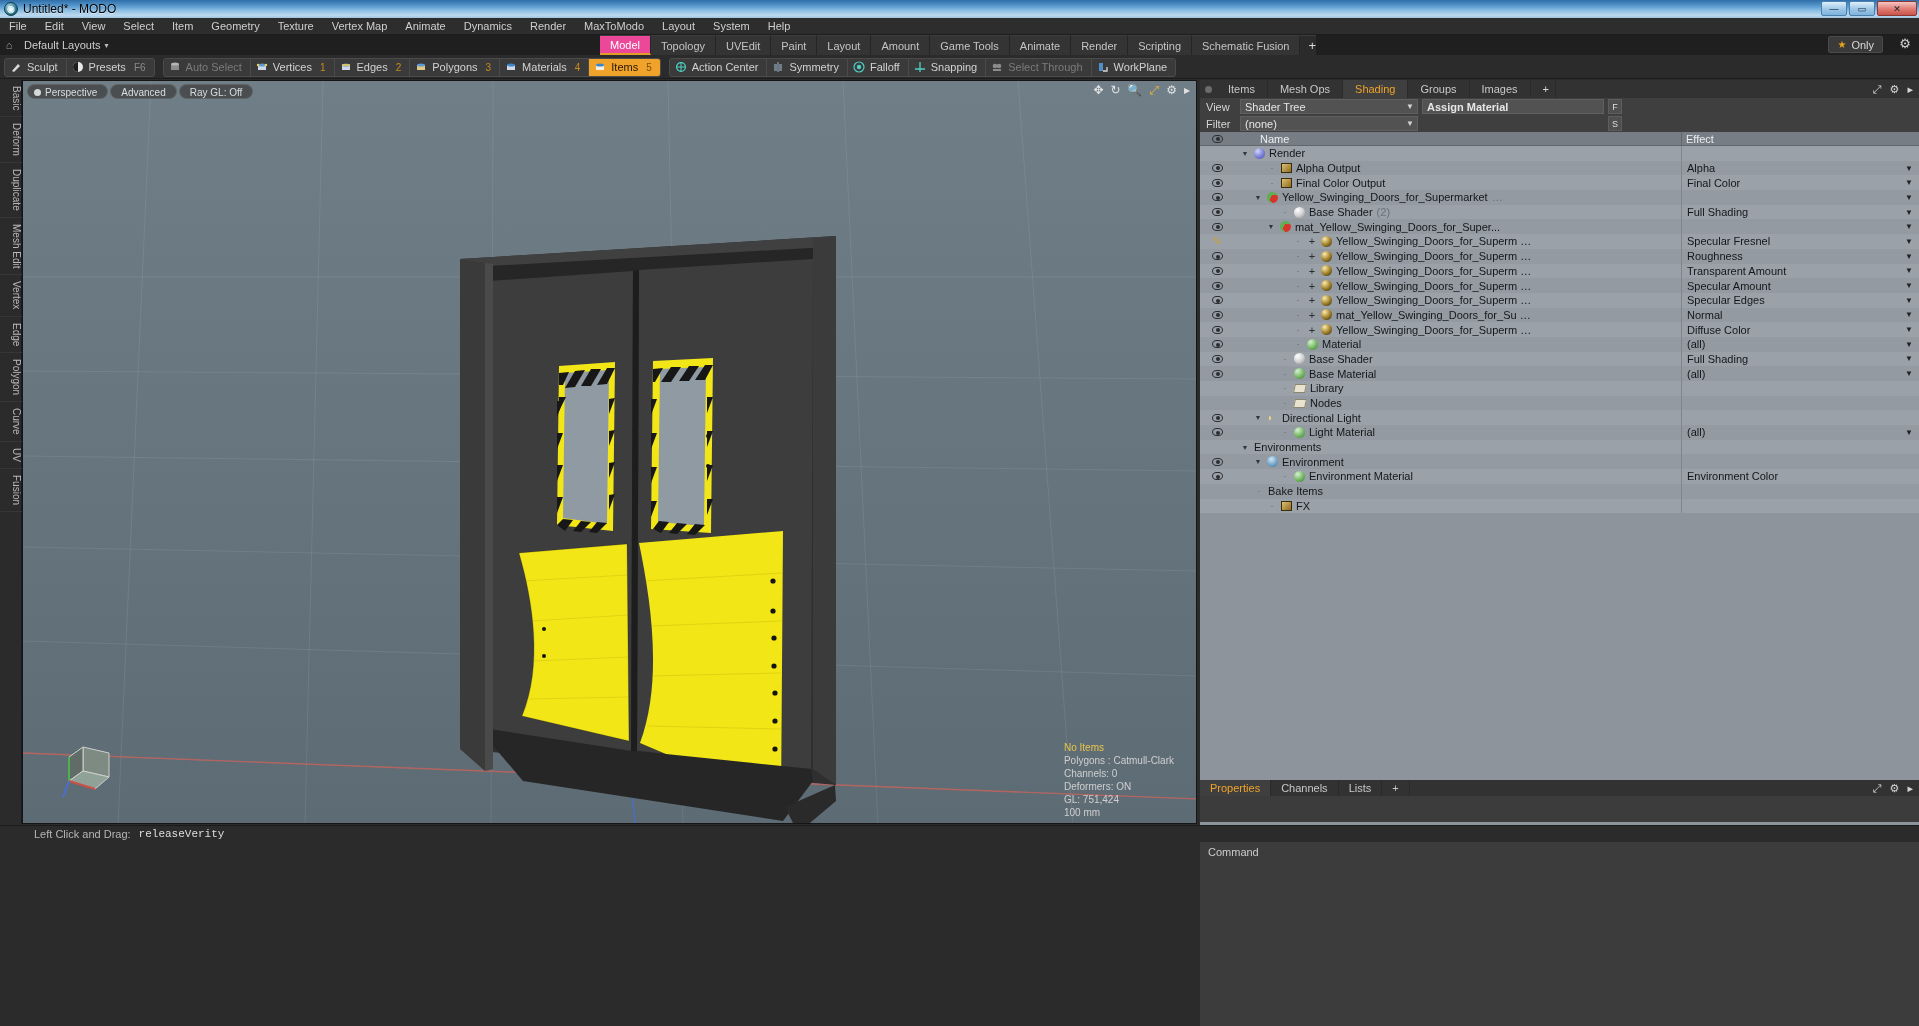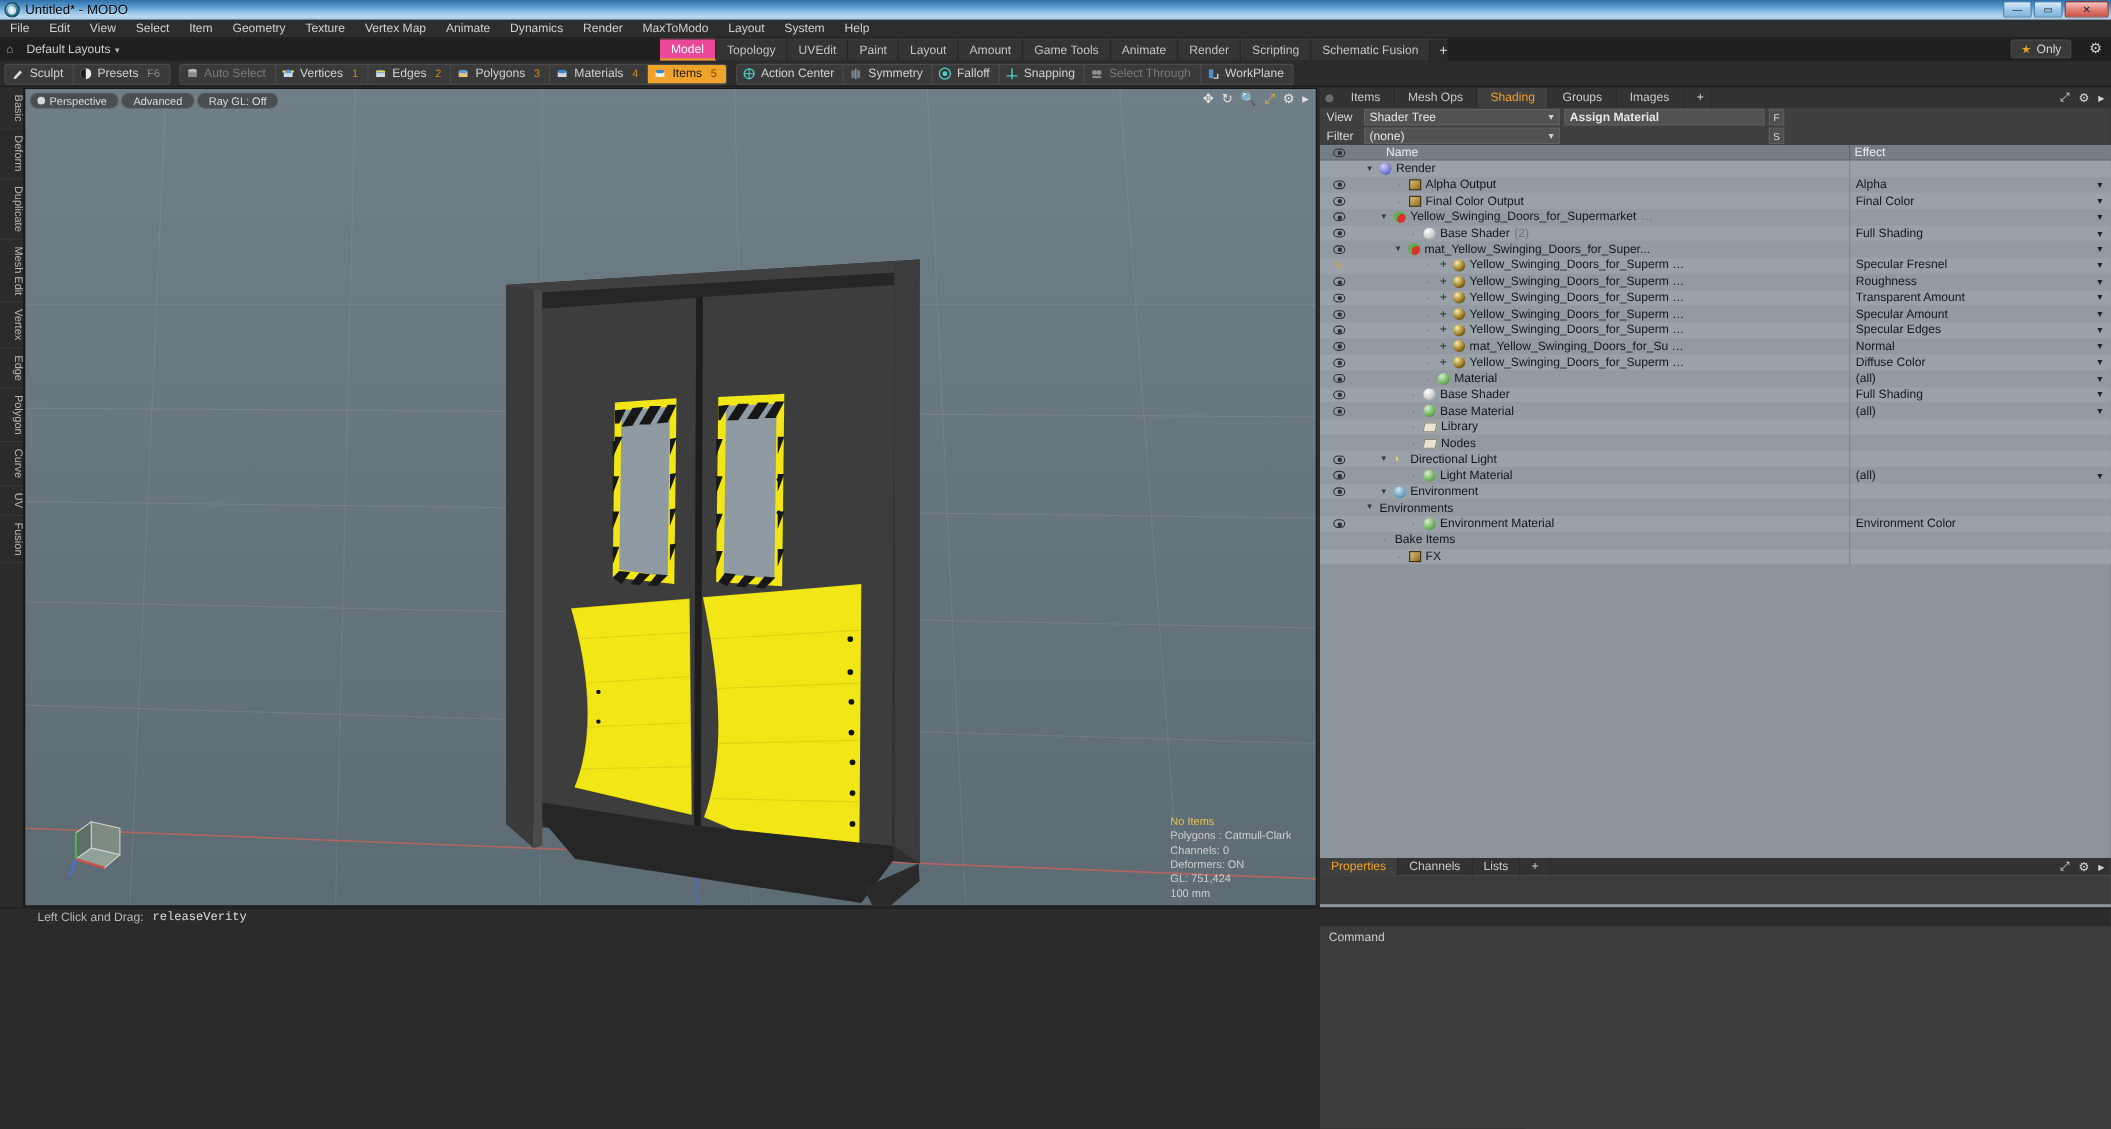--- a/index.html
+++ b/index.html
@@ -917,37 +917,37 @@
             <span class="tdot">·</span>
             <span class="sphere s-green"></span>
             <span>Light Material</span>
           </div>
           <div class="tr-effect">
             <span>(all)</span>
             <span class="caret">▼</span>
           </div>
         </div>
         <div class="trow">
+          <div class="tr-eye"></div>
+          <div class="tr-name" style="padding-left: 6px;">
+            <span class="twist">▼</span>
+            <span>Environments</span>
+          </div>
+          <div class="tr-effect">
+            <span></span>
+          </div>
+        </div>
+        <div class="trow">
           <div class="tr-eye">
             <span class="eye"></span>
           </div>
           <div class="tr-name" style="padding-left: 19px;">
             <span class="twist">▼</span>
             <span class="env-ico"></span>
             <span>Environment</span>
-          </div>
-          <div class="tr-effect">
-            <span></span>
-          </div>
-        </div>
-        <div class="trow">
-          <div class="tr-eye"></div>
-          <div class="tr-name" style="padding-left: 6px;">
-            <span class="twist">▼</span>
-            <span>Environments</span>
           </div>
           <div class="tr-effect">
             <span></span>
           </div>
         </div>
         <div class="trow">
           <div class="tr-eye">
             <span class="eye"></span>
           </div>
           <div class="tr-name" style="padding-left: 32px;">

